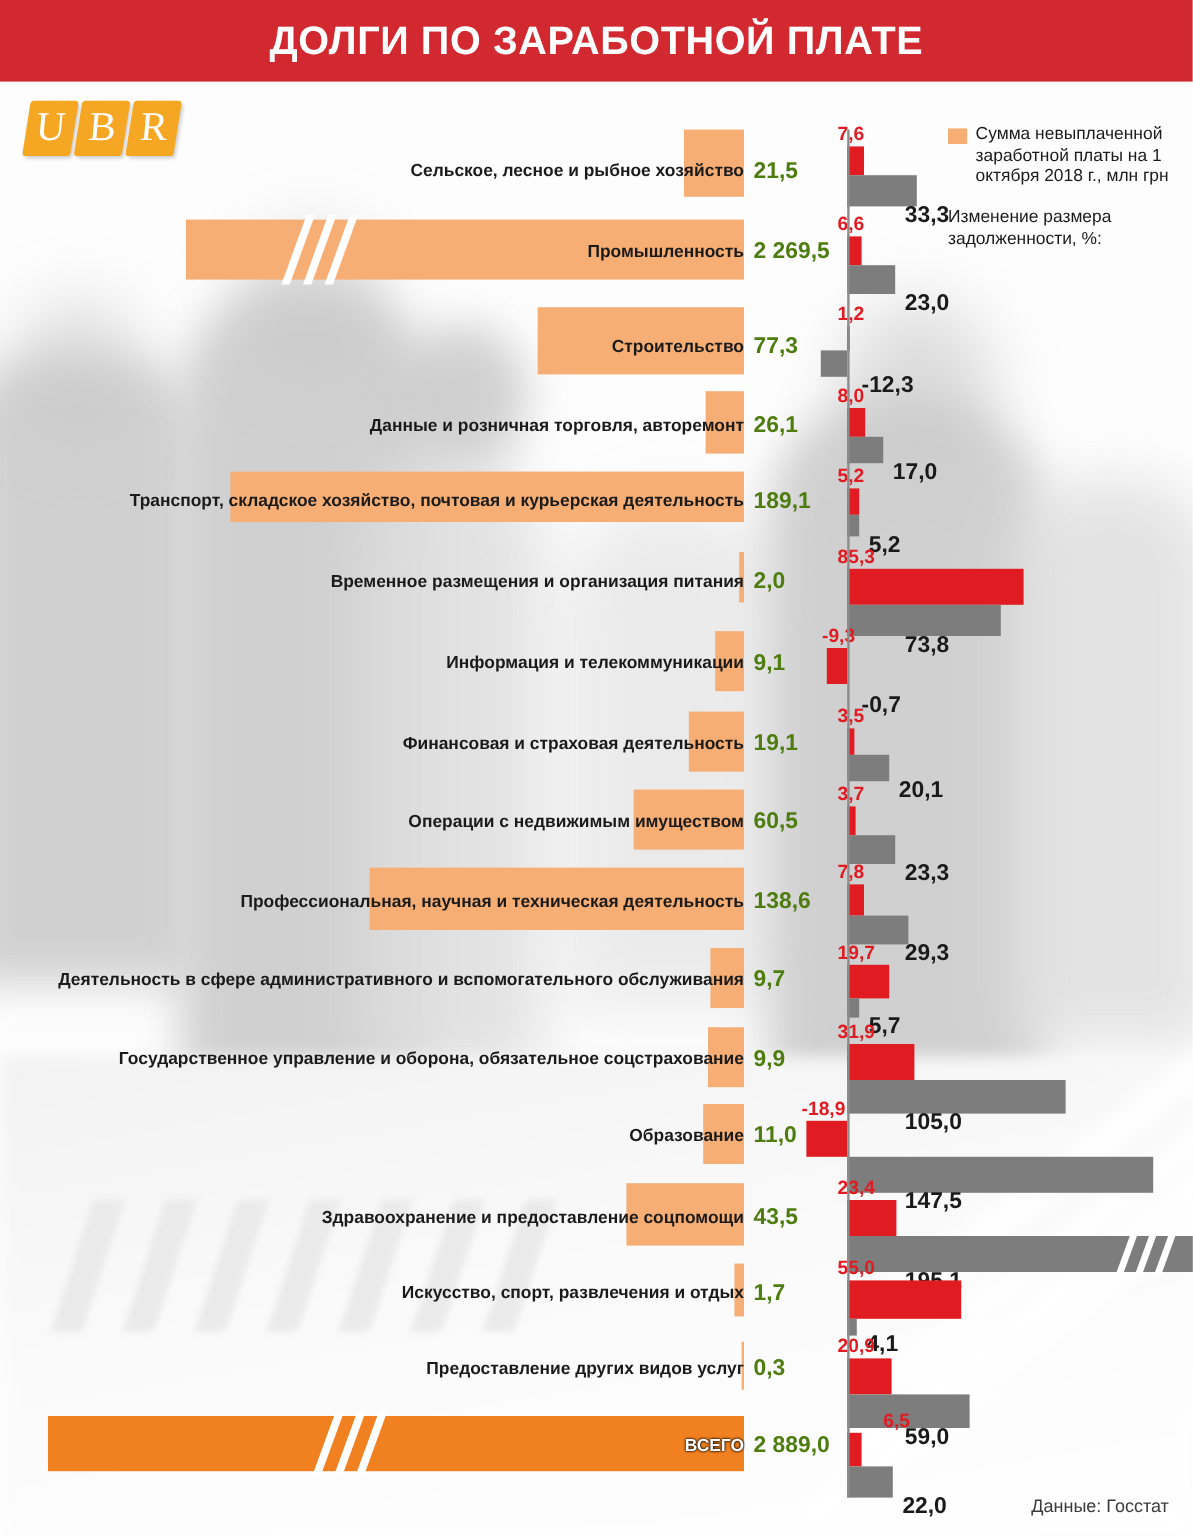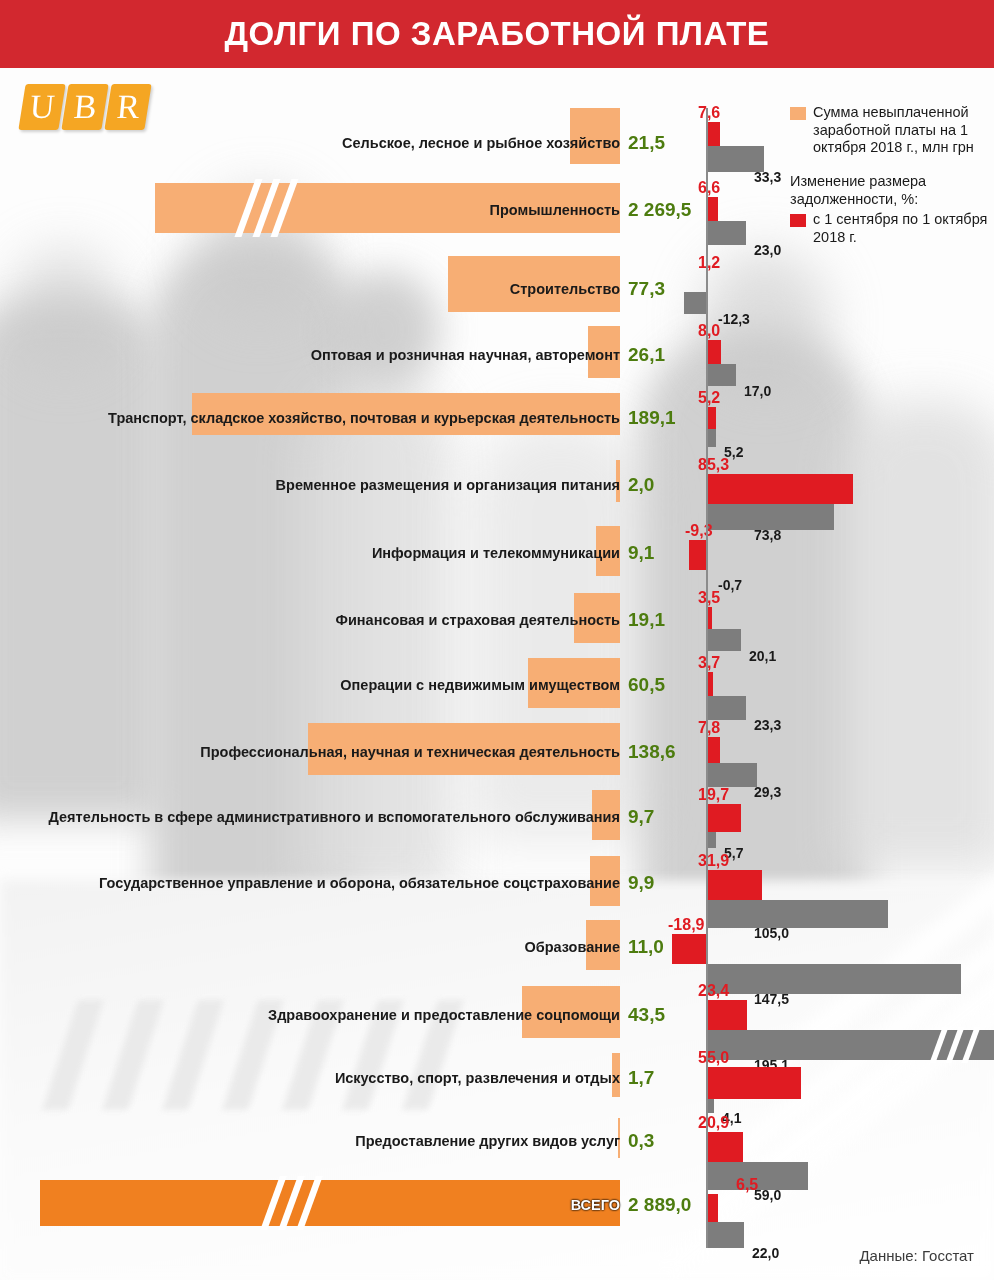--- a/index.html
+++ b/index.html
@@ -171,21 +171,21 @@
   .pct-bar.red  { background: #e01b22; }
   .pct-bar.grey { background: #7d7d7d; }
 
   .pct-val {
     position: absolute;
     font-weight: bold;
     white-space: nowrap;
     line-height: 1;
   }
   .pct-val.red  { color: #e01b22; font-size: 16px; }
-  .pct-val.grey { color: #1a1a1a; font-size: 14px; }
+  .pct-val.grey { color: #1a1a1a; font-size: 19px; }
 
   
   .gslash {
     position: absolute;
     top: -3px;
     width: 6px;
     height: calc(100% + 6px);
     background: #ffffff;
     transform: skewX(-20deg);
   }
@@ -302,21 +302,21 @@
       <div class="money-bar" style="left: 448px; width: 172px; height: 56px;"></div>
       <div class="cat-label" style="top: 26px;">Строительство</div>
       <div class="money-val" style="top: 23px;">77,3</div>
       <div class="pct-bar red" style="left: 706px; width: 2px; height: 20px; top: 16px;"></div>
       <div class="pct-val red" style="left: 698px; top: -1px;">1,2</div>
       <div class="pct-bar grey" style="left: 684px; width: 22px; height: 22px; top: 36px;"></div>
       <div class="pct-val grey" style="left: 718px; top: 56px;">-12,3</div>
     </div>
     <div class="row" style="top: 258px;">
       <div class="money-bar" style="left: 588px; width: 32px; height: 52px;"></div>
-      <div class="cat-label" style="top: 22px;">Оптовая и розничная научная, авторемонт</div>
+      <div class="cat-label" style="top: 22px;">Данные и розничная торговля, авторемонт</div>
       <div class="money-val" style="top: 19px;">26,1</div>
       <div class="pct-bar red" style="left: 706px; width: 15px; height: 24px; top: 14px;"></div>
       <div class="pct-val red" style="left: 698px; top: -3px;">8,0</div>
       <div class="pct-bar grey" style="left: 706px; width: 30px; height: 22px; top: 38px;"></div>
       <div class="pct-val grey" style="left: 744px; top: 58px;">17,0</div>
     </div>
     <div class="row" style="top: 325px;">
       <div class="money-bar" style="left: 192px; width: 428px; height: 42px;"></div>
       <div class="cat-label" style="top: 18px;">Транспорт, складское хозяйство, почтовая и курьерская деятельность</div>
       <div class="money-val" style="top: 15px;">189,1</div>
@@ -441,19 +441,15 @@
       <div class="pct-val grey" style="left: 752px; top: 66px;">22,0</div>
     </div>
   </div>
 
 <div id="legend">
   <div class="legend-item">
     <span class="legend-swatch sw-orange"></span>
     <span>Сумма невыплаченной заработной платы на 1 октября 2018 г., млн грн</span>
   </div>
   <div class="legend-heading">Изменение размера задолженности, %:</div>
-  <div class="legend-item">
-    <span class="legend-swatch sw-red"></span>
-    <span>с 1 сентября по 1 октября 2018 г.</span>
-  </div>
 </div>
 
 <div id="source">Данные: Госстат</div>
 
 </body></html>

